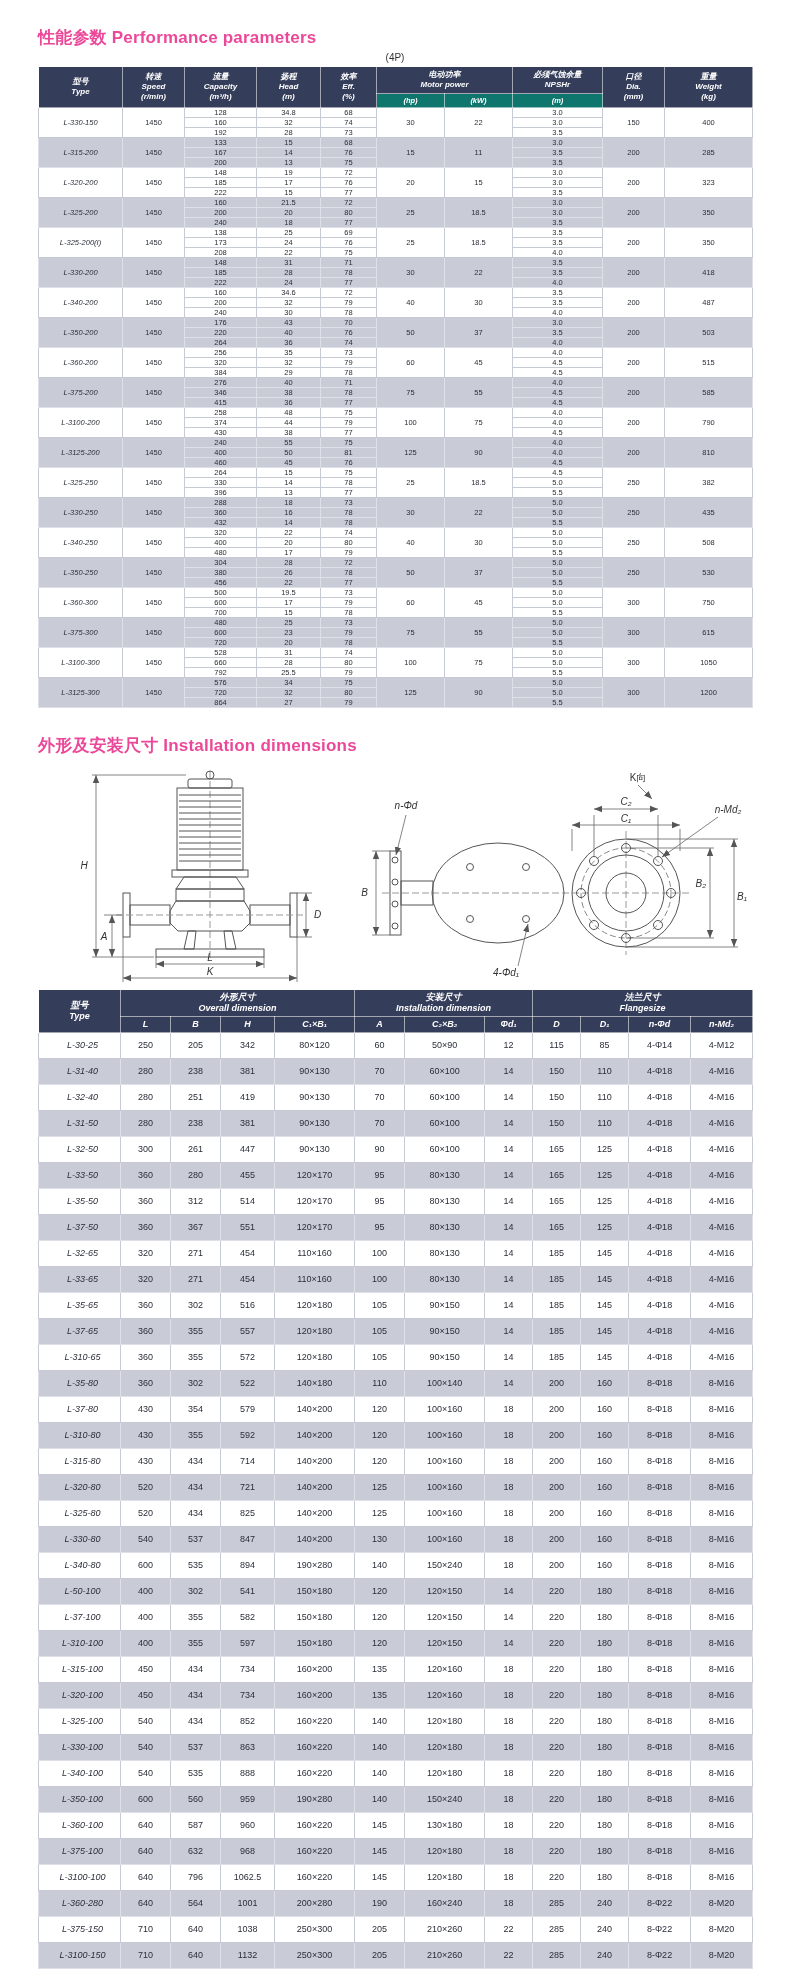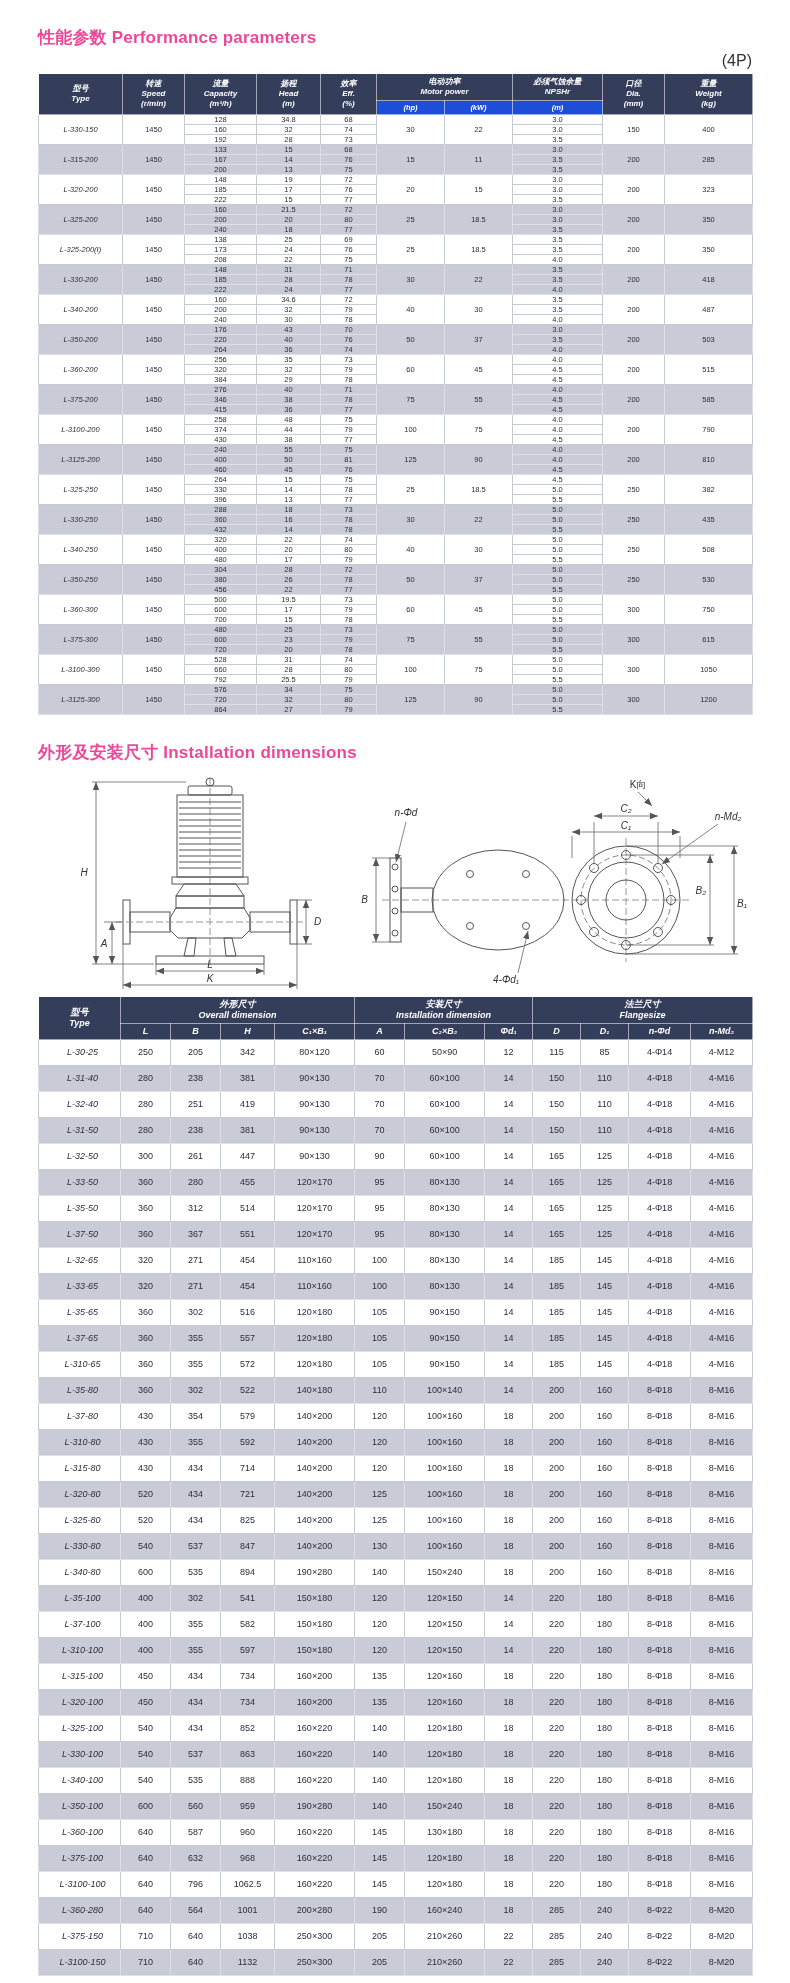--- a/index.html
+++ b/index.html
@@ -2,27 +2,27 @@
 <html><head>
 <meta charset="utf-8">
 <style>
   html,body{margin:0;padding:0;}
   body{
     width:790px;height:1983px;overflow:hidden;background:#ffffff;
     font-family:"Liberation Sans", sans-serif;color:#222;
   }
   .page{padding:26px 38px 0;}
   .sec-title{font-size:17px;font-weight:bold;color:#ec4899;letter-spacing:0.2px;}
-  .tag{ text-align:right;font-size:16px;color:#333;margin:3px 0 3px;}
+  .tag{ text-align:center;font-size:10px;color:#333;margin:3px 0 3px;}
   table{border-collapse:collapse;width:714px;table-layout:fixed;border:1px solid #9ba1b0;}
   th{background:#343d5a;color:#fff;font-weight:bold;border:1px solid rgba(255,255,255,.55);
      white-space:pre-line;font-style:italic;}
   
   .perf th{font-size:8px;line-height:10px;padding:3px 0;}
-  .perf tr.sub th{background:#1d4ed8;font-size:7.5px;height:13px;padding:0;line-height:13px;}
+  .perf tr.sub th{background:#0f766e;font-size:7.5px;height:13px;padding:0;line-height:13px;}
   .perf td{font-size:7.5px;height:9px;line-height:9px;text-align:center;padding:0;
            border:1px solid #c6cad4;color:#2a2e38;background:#fff;}
   .perf tr.stripe td{background:#c9ccd6;border-color:#dde0e7;}
   .mtype{font-style:italic;}
   
   .dim th{font-size:9px;line-height:11px;padding:2px 6px;}
   .dim tr.sub2 th{height:15px;padding:0;line-height:15px;font-size:9px;}
   .dim td{font-size:9px;height:25px;line-height:25px;text-align:center;padding:0;
           border:1px solid #c6cad4;color:#2a2e38;background:#fff;}
   .dim tr.stripe td{background:#c9ccd6;border-color:#dde0e7;}
@@ -1015,21 +1015,21 @@
           <td>190×280</td>
           <td>140</td>
           <td>150×240</td>
           <td>18</td>
           <td>200</td>
           <td>160</td>
           <td>8-Φ18</td>
           <td>8-M16</td>
         </tr>
         <tr class="stripe">
-          <td class="mtype left">L-35-100</td>
+          <td class="mtype left">L-50-100</td>
           <td>400</td>
           <td>302</td>
           <td>541</td>
           <td>150×180</td>
           <td>120</td>
           <td>120×150</td>
           <td>14</td>
           <td>220</td>
           <td>180</td>
           <td>8-Φ18</td>

